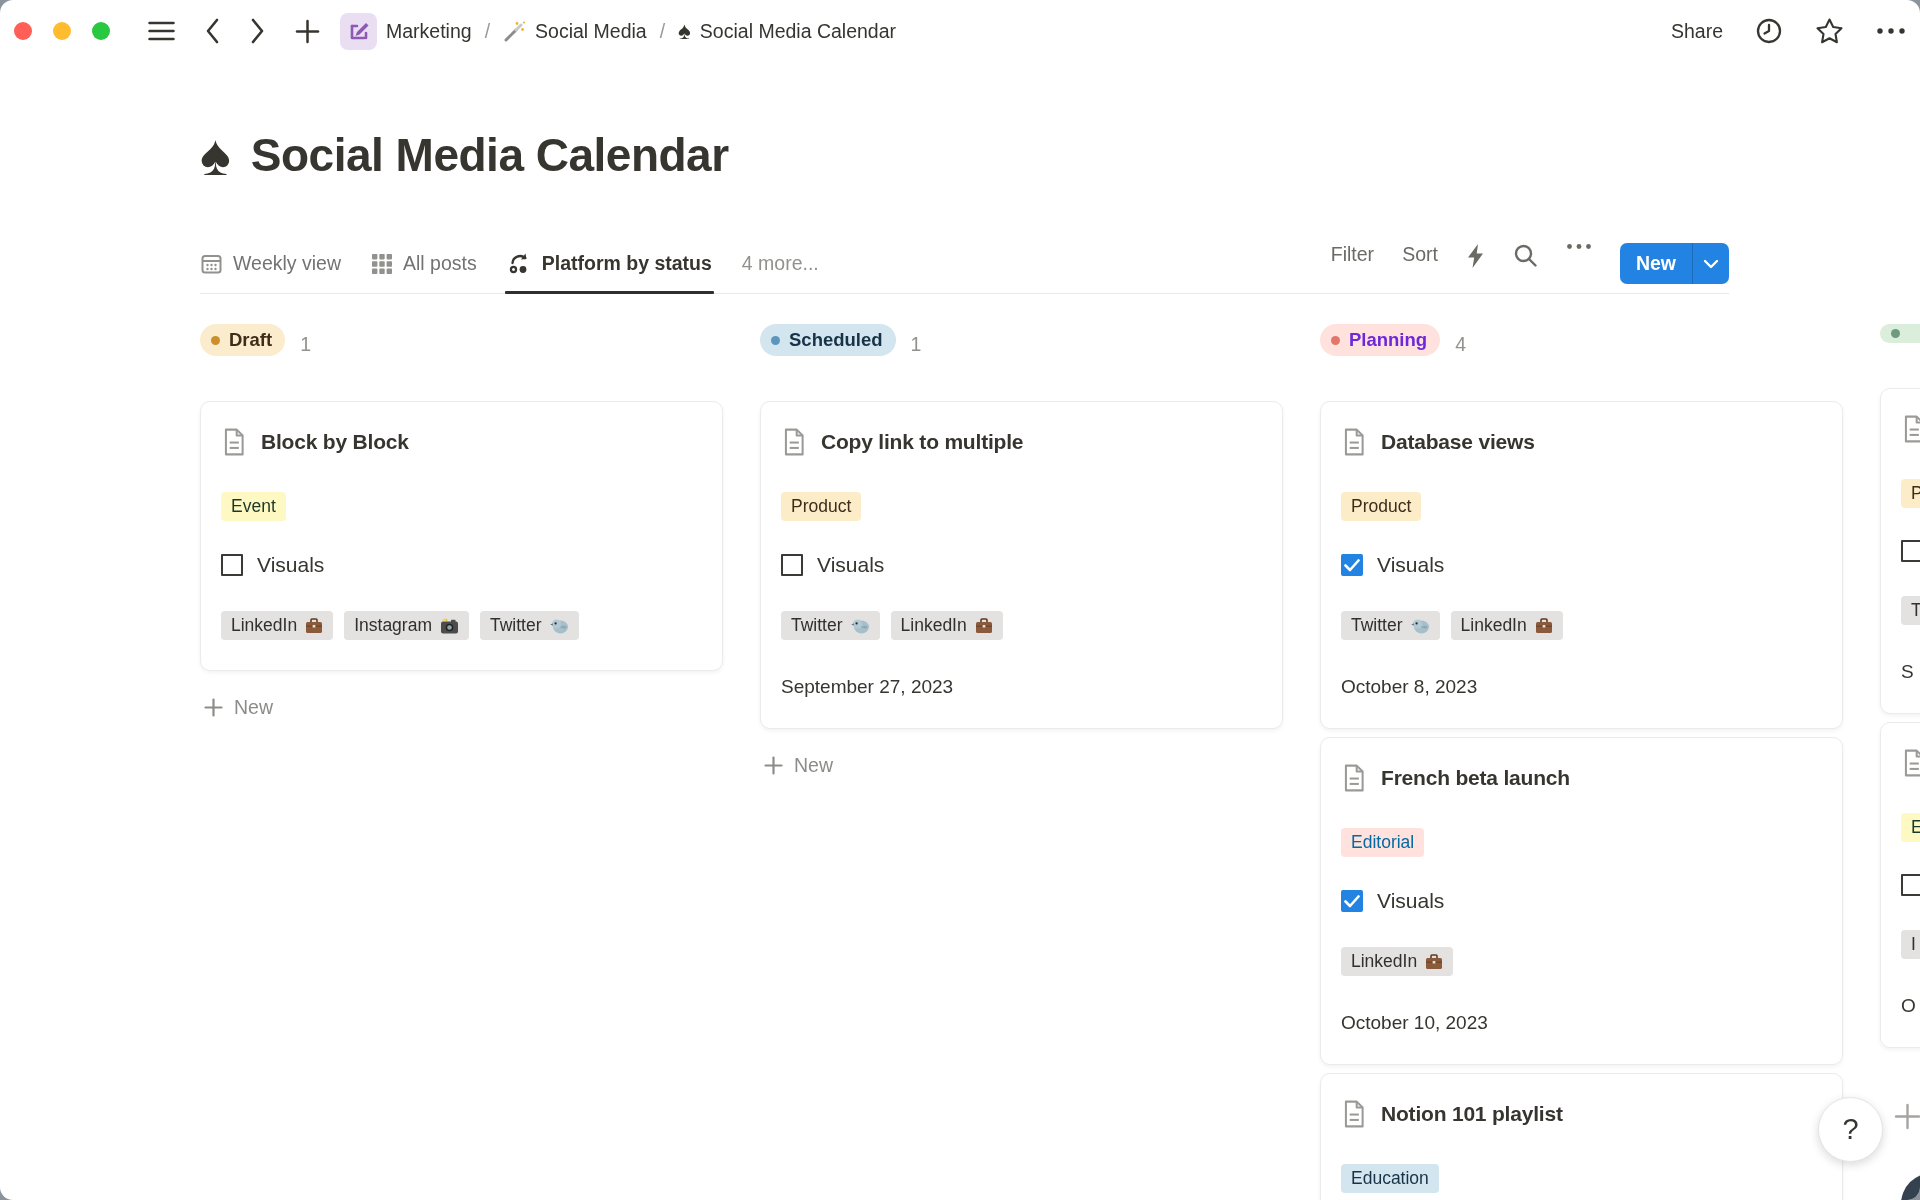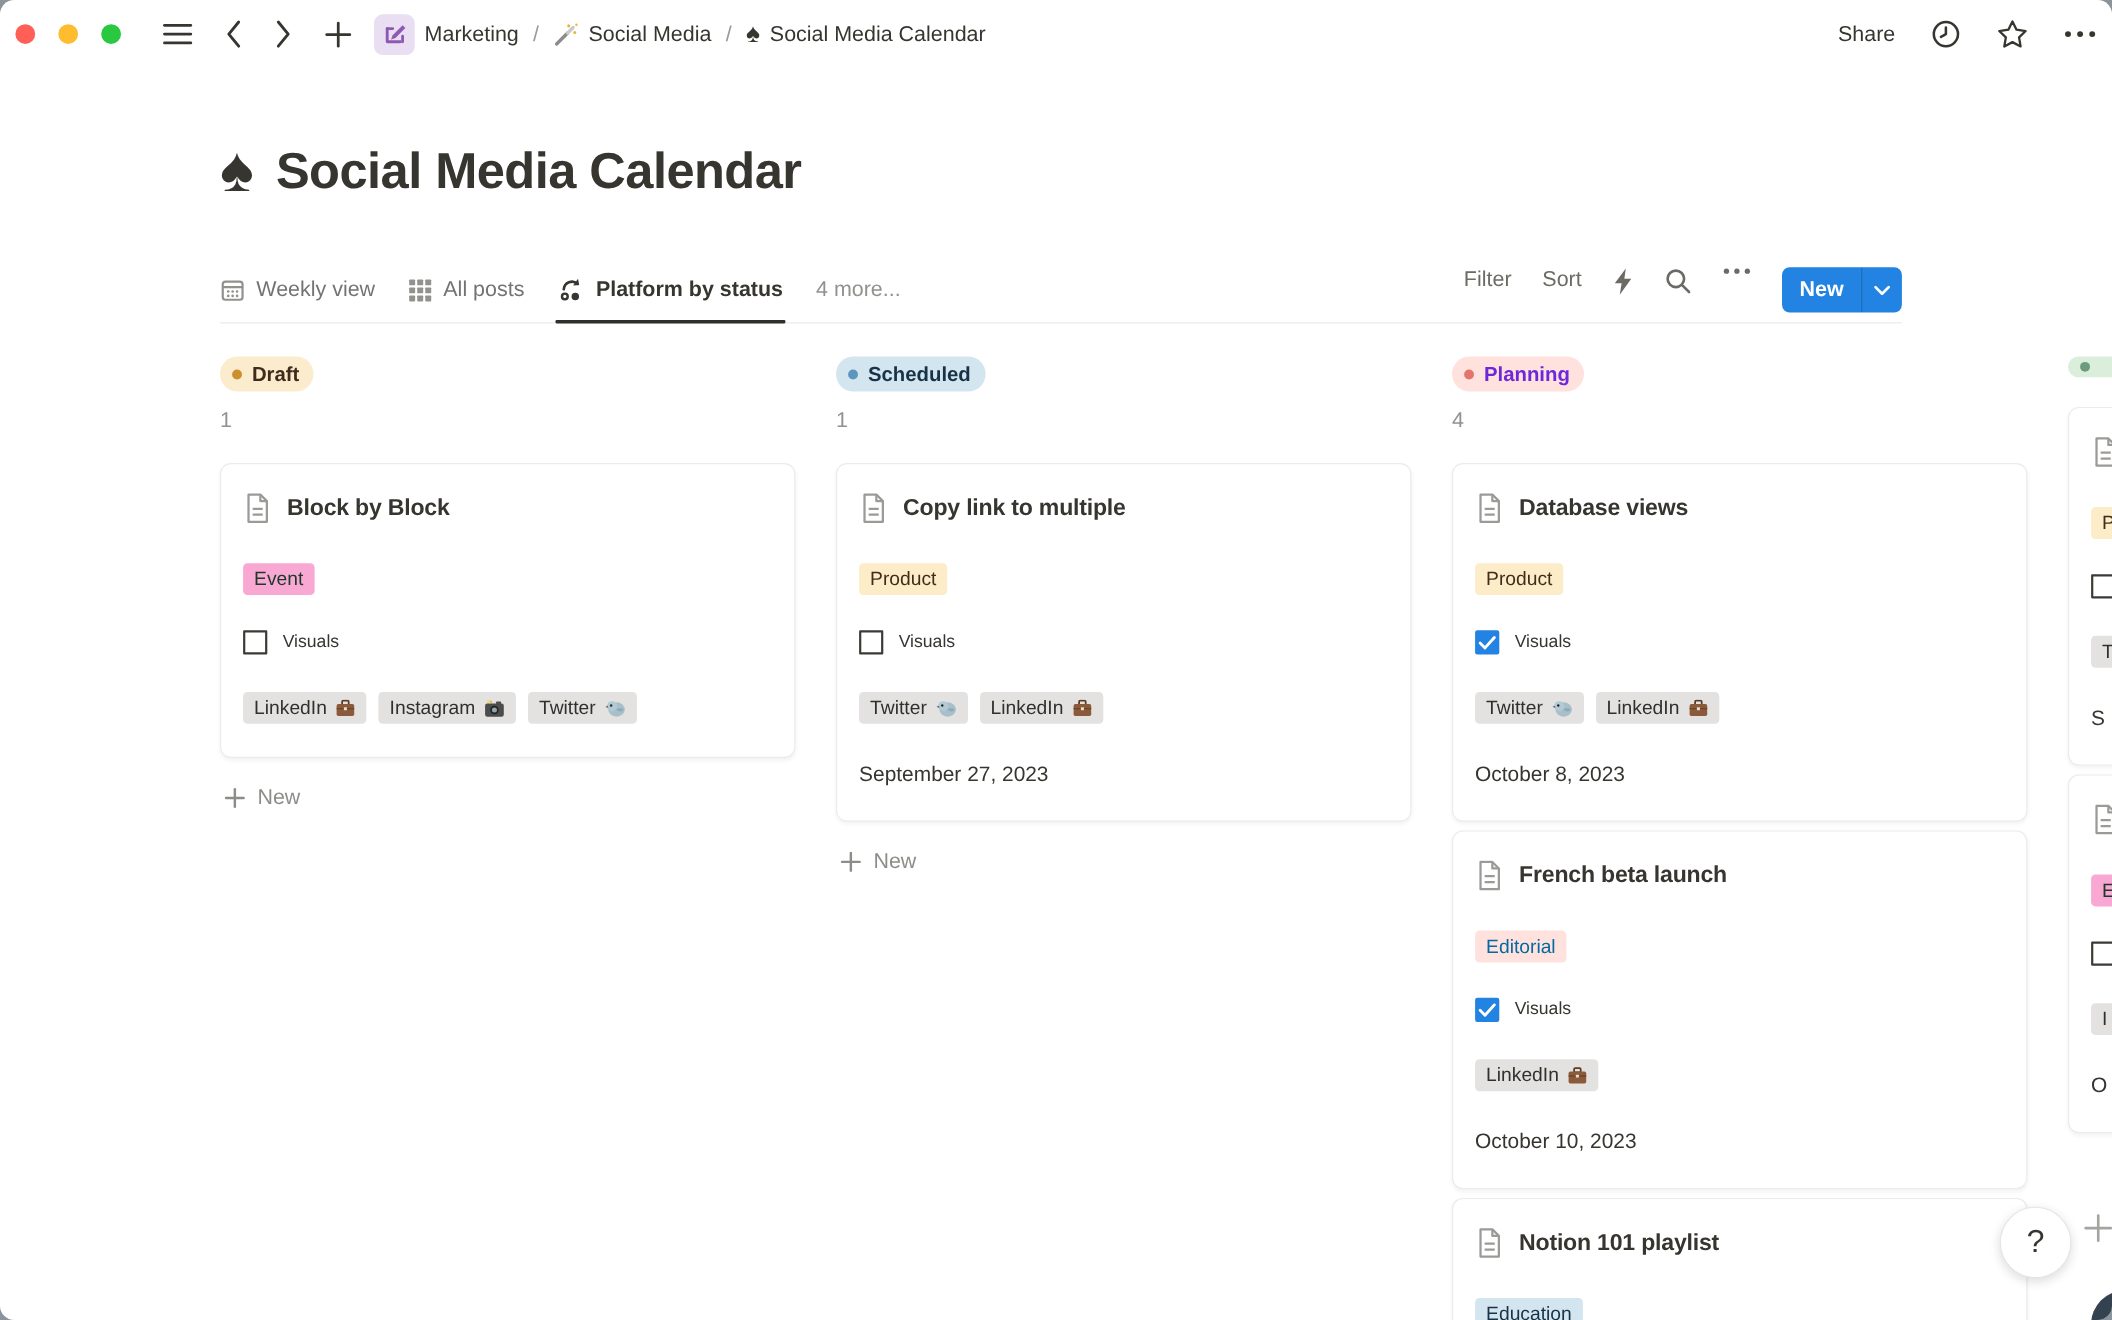--- a/index.html
+++ b/index.html
@@ -37,44 +37,44 @@
   .view-controls { margin-left:auto; display:flex; align-items:flex-start; gap:28px; }
   .ctrl-label { font-size:19.5px; color:#6b6a65; cursor:pointer; }
   .new-btn { display:flex; align-items:stretch; background:#2383e2; border-radius:7px; overflow:hidden; height:41px; cursor:pointer; }
   .new-btn-main { display:flex; align-items:center; padding:0 16px; color:#fff; font-size:19.5px; font-weight:600; }
   .new-btn-divider { width:1px; background:rgba(0,0,0,0.18); }
   .new-btn-caret { display:flex; align-items:center; padding:0 10px; }
 
   
   .board { display:flex; gap:37px; margin:30px 0 0 200px; align-items:flex-start; }
   .column { width:523px; flex:none; }
-  .col-header { display:flex; align-items:flex-start; gap:15px; margin-bottom:27px;flex-direction:column; }
+  .col-header { display:flex; align-items:flex-end; gap:15px; margin-bottom:45px; }
   .pill { display:inline-flex; align-items:center; gap:9px; padding:5px 13px 5px 11px; border-radius:17px; font-size:18.5px; font-weight:600; }
   .dot { width:9px; height:9px; border-radius:50%; flex:none; }
   .pill-yellow{background:#fbeccd;color:#402c1b;} .pill-yellow .dot{background:#cb8f2b;}
   .pill-blue{background:#d3e5ef;color:#183347;} .pill-blue .dot{background:#5b97bd;}
   .pill-red{background:#ffe2dd;color:#6d28d9;} .pill-red .dot{background:#e3766c;}
   .pill-green{background:#dbeddb;color:#1c3829; min-width:56px;} .pill-green .dot{background:#6c9b7d;}
   .count { color:#91918e; font-size:19.5px; }
 
   .cards { display:flex; flex-direction:column; gap:8px; }
   .card { background:#fff; border:1px solid #ebebea; border-radius:10px; box-shadow:0 2px 4px rgba(15,15,15,0.05); padding:26px 20px 30px; cursor:pointer; }
   .card-title-row { display:flex; align-items:center; gap:14px; }
   .card-title { font-size:21px; font-weight:600; letter-spacing:-0.2px; }
   .tag-row { margin-top:36px; }
   .tag { display:inline-block; padding:4px 10px; border-radius:4px; font-size:17.5px; line-height:21px; }
-  .tag-green{background:#f9a8d4;color:#1c3829;}
+  .tag-green{background:#fef9c3;color:#1c3829;}
   .tag-yellow{background:#fdecc8;color:#402c1b;}
   .tag-red{background:#ffe2dd;color:#0369a1;}
   .tag-blue{background:#d3e5ef;color:#183347;}
   .check-row { margin-top:32px; display:flex; align-items:center; gap:14px; }
   .checkbox { width:22px; height:22px; flex:none; border-radius:1px; }
   .checkbox.unchecked { border:2.2px solid #3b3a36; background:#fff; }
   .checkbox.checked { background:#2383e2; display:flex; align-items:center; justify-content:center; border-radius:2px; }
-  .check-label { font-size:16px; }
+  .check-label { font-size:21px; }
   .platforms-row { margin-top:34px; display:flex; gap:11px; }
   .ptag { display:inline-flex; align-items:center; gap:8px; padding:4px 10px; border-radius:4px; background:#e3e2e0; color:#32302c; font-size:17.5px; line-height:21px; white-space:nowrap; }
   .card-date { margin-top:36px; font-size:19px; }
   .add-row { margin-top:25px; display:flex; align-items:center; gap:11px; color:#8d8c88; font-size:19.5px; padding-left:4px; cursor:pointer; }
 
   
   .help-btn { position:absolute; left:1818px; top:1097px; width:65px; height:65px; border-radius:50%; background:#fff; border:1px solid #e6e5e3; box-shadow:0 3px 10px rgba(15,15,15,0.15); display:flex; align-items:center; justify-content:center; font-size:29px; font-weight:500; color:#37352f; cursor:pointer; }
   .edge-plus { position:absolute; left:1894px; top:1103px; color:#a5a4a1; cursor:pointer; }
   .corner-dot { position:absolute; left:1901px; top:1173px; width:62px; height:62px; border-radius:50%; background:#33424e; }
 

